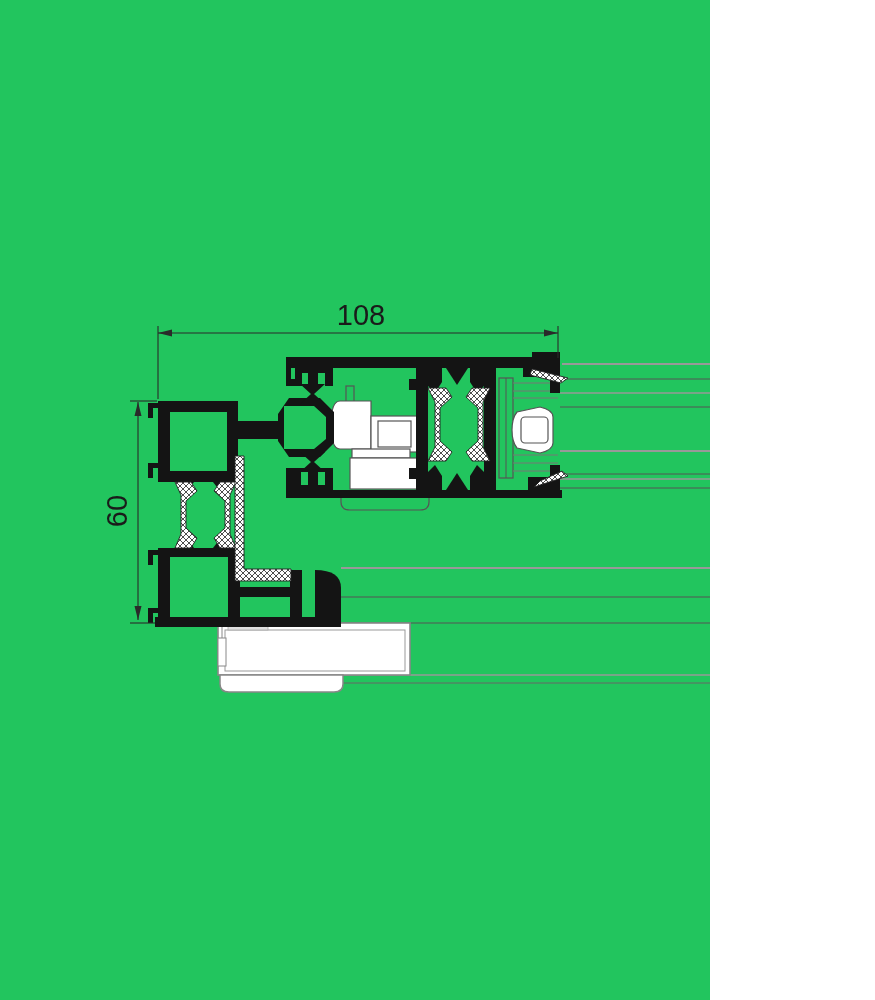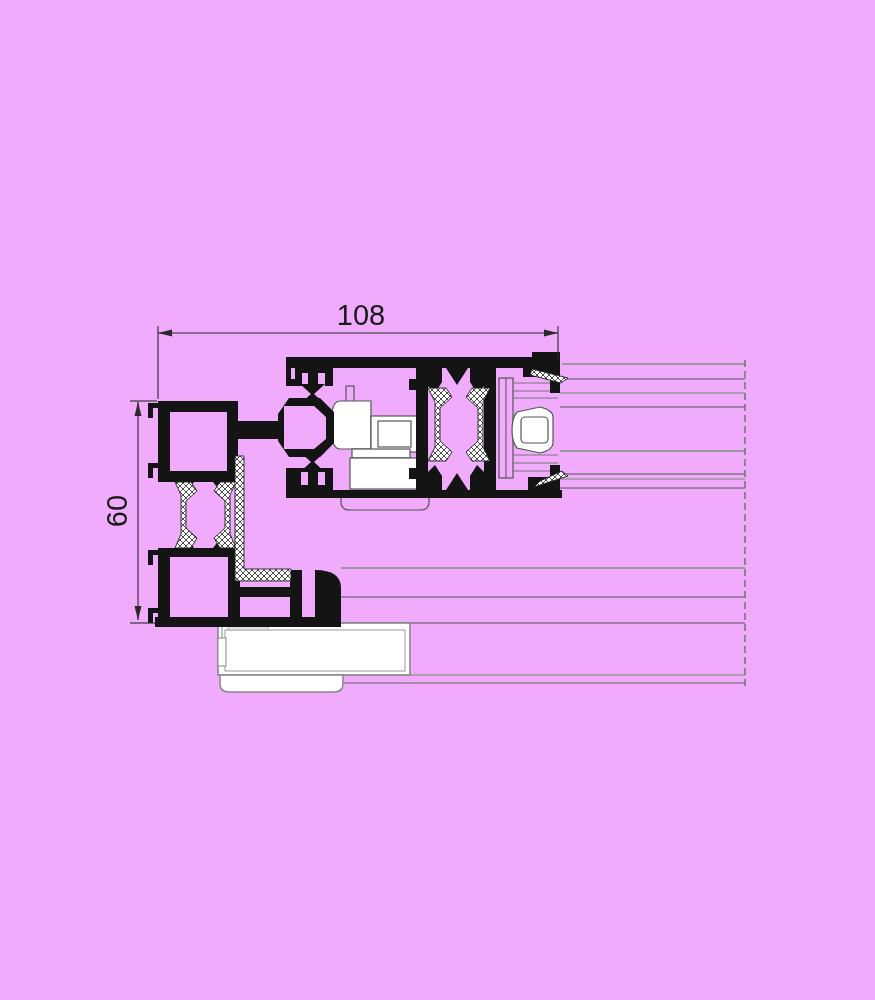--- a/index.html
+++ b/index.html
@@ -1,16 +1,16 @@
 <!DOCTYPE html>
 <html><head>
 <meta charset="utf-8">
 <style>
   html, body { margin: 0; padding: 0; background: #ffffff; }
-  .stage { width: 875px; height: 1000px; position: relative; background: #f0abfc; overflow: hidden; }
+  .stage { width: 710px; height: 1000px; position: relative; background: #22c55e; overflow: hidden; }
   svg { display: block; }
   .dim-text {
     font-family: "Liberation Sans", sans-serif;
     font-size: 29px;
     fill: #1a1a1a;
   }
   .blk { fill: #141414; stroke: none; }
   .thin { fill: none; stroke: #555; stroke-width: 1.2; }
   .thinw { fill: #fff; stroke: #555; stroke-width: 1.2; }
   .hatch { fill: url(#xhatch); stroke: #222; stroke-width: 0.9; }

